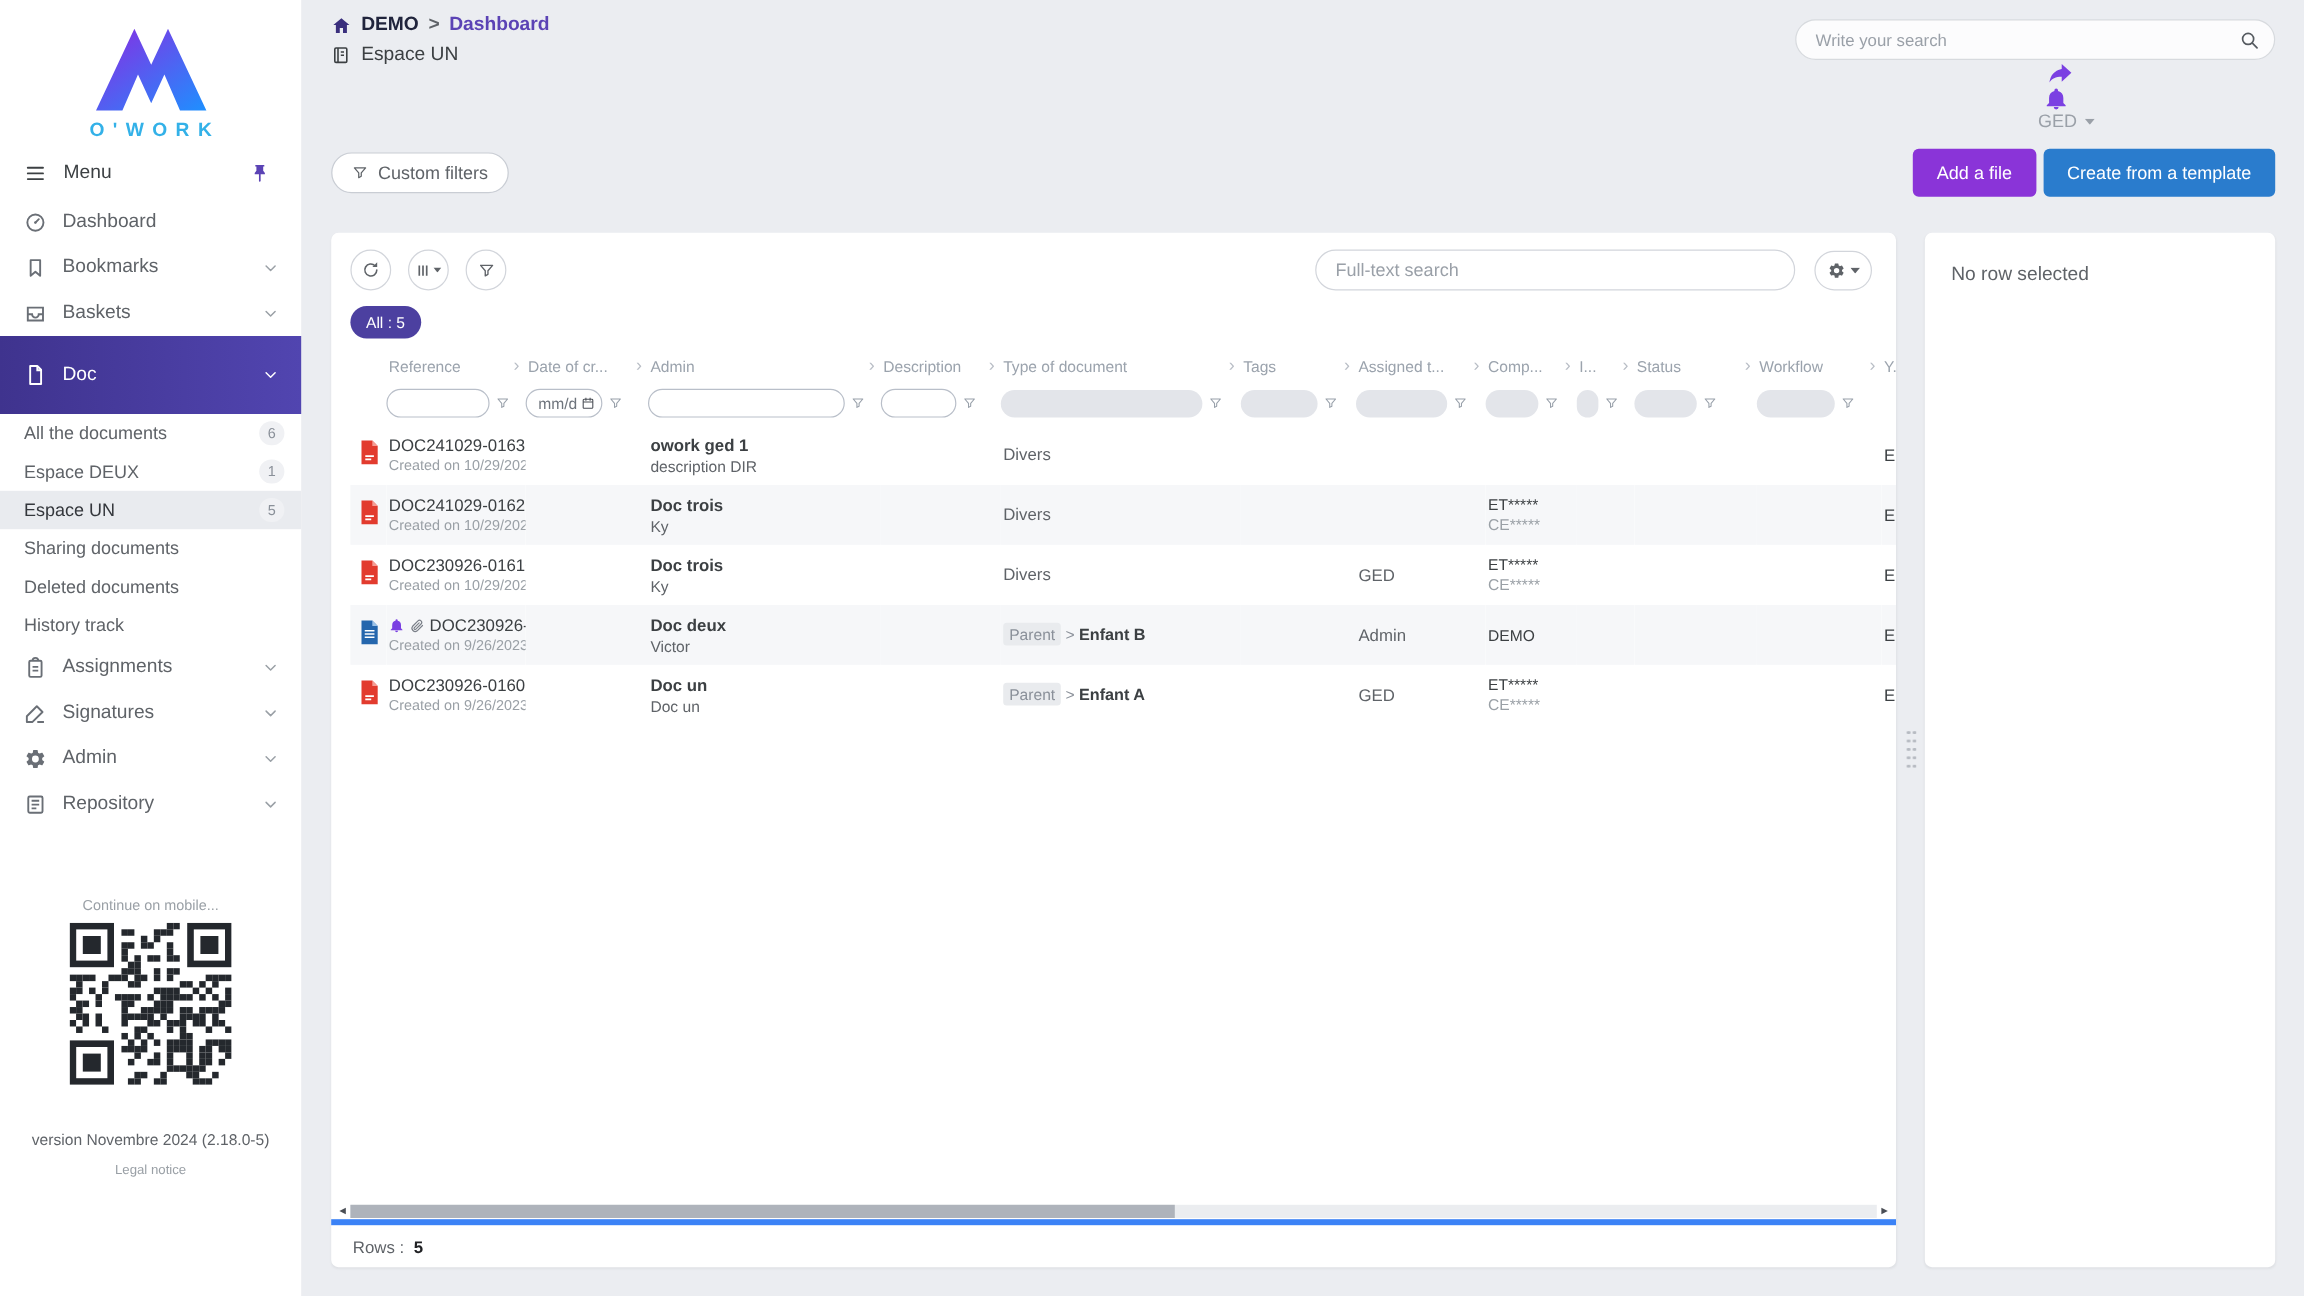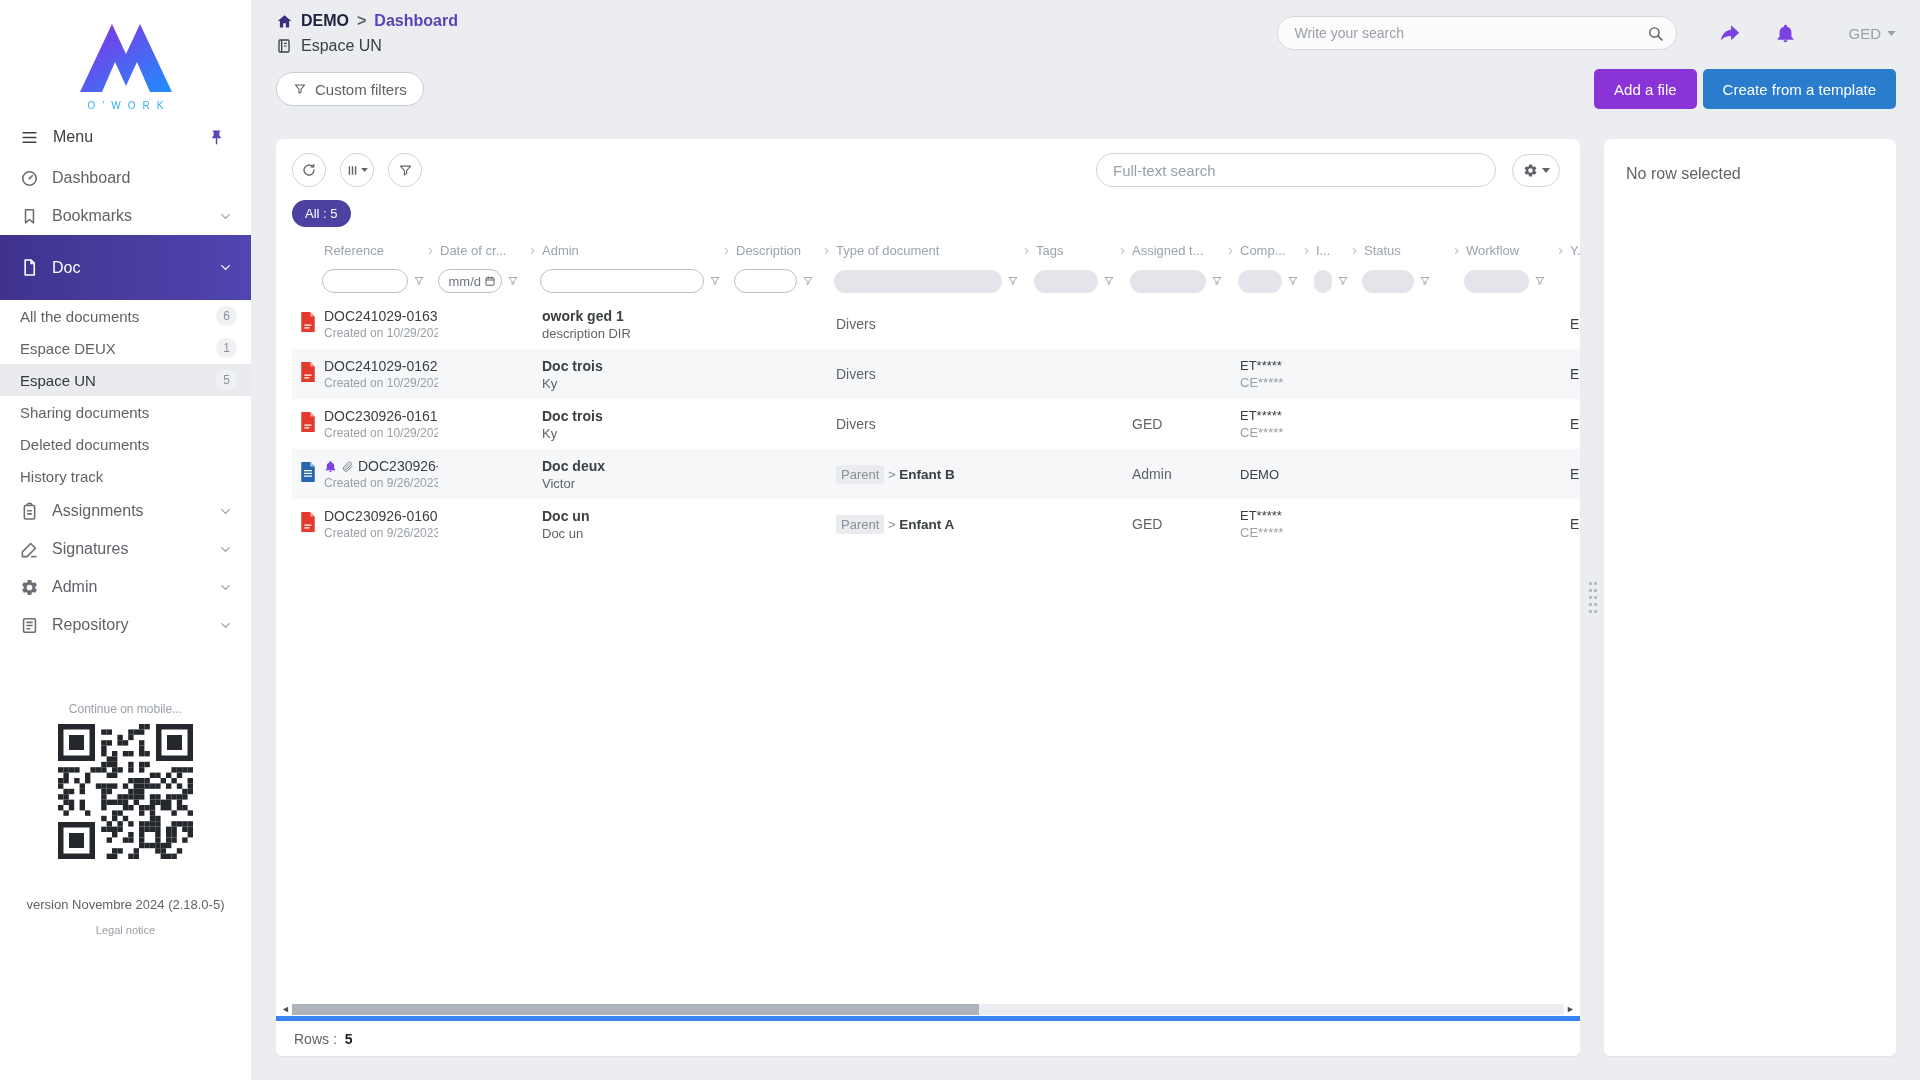--- a/index.html
+++ b/index.html
@@ -11,21 +11,21 @@
     display: flex;
     overflow: hidden;
   }
   [data-interactable="true"] { cursor: pointer; }
   input[data-interactable="true"] { cursor: text; }
   .svg-i { display: inline-flex; align-items: center; justify-content: center; line-height: 0; flex-shrink: 0; }
 
   
   .sidebar { width: 251px; background: #fff; height: 100%; display: flex; flex-direction: column; flex-shrink: 0; }
   .logo-wrap { padding-top: 16px; display: flex; flex-direction: column; align-items: center; }
-  .logo-text { color: var(--logo-blue, #33b1e8); font-weight: normal; font-size: 10px; letter-spacing: 7px; margin-top: 4px; padding-left: 7px; }
+  .logo-text { color: var(--logo-blue, #33b1e8); font-weight: bold; font-size: 16px; letter-spacing: 7px; margin-top: 4px; padding-left: 7px; }
   .menu-row { display: flex; align-items: center; gap: 14px; height: 44px; padding: 0 26px 0 20px; color: #3c4043; font-size: 16px; margin-top: 4px; }
   .menu-row .ham { color: #3c4043; }
   .menu-row .pin { margin-left: auto; color: #5b43b5; }
   .nav-item { display: flex; align-items: center; gap: 13px; height: 38px; padding: 0 18px 0 20px; font-size: 16px; color: #5f6368; }
   .nav-item .nav-ic { color: #6a6f76; }
   .nav-item .chev { margin-left: auto; color: #9aa0a6; }
   .nav-item.active { height: 65px; background: linear-gradient(90deg, var(--grad-a, #3f338e), var(--grad-b, #5145b0)); color: #fff; }
   .nav-item.active .nav-ic, .nav-item.active .chev { color: #fff; }
   .sub-item { display: flex; align-items: center; height: 32px; padding: 0 14px 0 20px; font-size: 15px; color: #5f6368; }
   .sub-item.selected { background: #e9ebef; color: #34373c; }
@@ -39,21 +39,21 @@
   
   .main { flex: 1; display: flex; flex-direction: column; padding: 0 24px 0 25px; min-width: 0; }
   .topbar { display: flex; justify-content: space-between; align-items: flex-start; padding-top: 12px; }
   .crumb-line { display: flex; align-items: center; gap: 8px; font-size: 16px; }
   .crumb-root { font-weight: bold; color: #20243c; }
   .crumb-sep { color: #5f6368; font-weight: bold; }
   .crumb-cur { font-weight: bold; color: #5b43b5; }
   .home-ic { color: #3a2f7d; }
   .space-line { display: flex; align-items: center; gap: 9px; margin-top: 7px; font-size: 16px; color: #3c4043; }
   .space-line .svg-i { color: #3c4043; }
-  .top-right { display: flex; align-items: center; margin-top: 4px; }
+  .top-right { display: flex; align-items: center; margin-top: 4px; flex-direction: column; }
   .search-pill { width: 400px; height: 34px; background: #fcfcfd; border: 1px solid #d7dade; border-radius: 17px; display: flex; align-items: center; padding: 0 12px 0 16px; }
   .search-pill input { flex: 1; border: none; background: transparent; font-size: 14px; color: #3c4043; font-family: inherit; }
   .search-pill input::placeholder { color: #9aa0a8; }
   .search-pill .svg-i { color: #555a60; }
   .icon-btn { color: var(--icon-purple, #7b40e2); margin-left: 42px; }
   .icon-btn.bell { margin-left: 34px; }
   .account { margin-left: 52px; display: flex; align-items: center; gap: 6px; color: #9aa0a8; font-size: 15px; }
 
   .actions-row { display: flex; align-items: center; margin-top: 14px; }
   .btn-outline { display: flex; align-items: center; gap: 8px; height: 34px; padding: 0 16px; background: #fff; border: 1px solid #c9cdd4; border-radius: 17px; color: #5f6368; font-size: 15px; font-family: inherit; text-align: right; }
@@ -166,20 +166,34 @@
         </span>
         <span class="nav-label" data-name="sidebar-item-label" data-interactable="false">Dashboard</span>
       </div>
       <div class="nav-item" data-name="sidebar-item-bookmarks" data-interactable="true">
         <span class="svg-i nav-ic" data-name="bookmark-icon" data-interactable="false">
           <svg width="19" height="19" viewBox="0 0 24 24">
             <path d="M7 3.5h10V20l-5-4.2L7 20z" fill="none" stroke="currentColor" stroke-width="2" stroke-linejoin="round"></path>
           </svg>
         </span>
         <span class="nav-label" data-name="sidebar-item-label" data-interactable="false">Bookmarks</span>
+        <span class="svg-i chev" data-name="chevron-down-icon" data-interactable="true">
+          <svg width="15" height="15" viewBox="0 0 24 24">
+            <path d="M6 9l6 6 6-6" fill="none" stroke="currentColor" stroke-width="2" stroke-linecap="round" stroke-linejoin="round"></path>
+          </svg>
+        </span>
+      </div>
+      <div class="nav-item" data-name="sidebar-item-baskets" data-interactable="true">
+        <span class="svg-i nav-ic" data-name="basket-icon" data-interactable="false">
+          <svg width="19" height="19" viewBox="0 0 24 24">
+            <path d="M4 5.5h16V19H4z" fill="none" stroke="currentColor" stroke-width="2"></path>
+            <path d="M4 12.5h4.5a3.5 3.5 0 0 0 7 0H20" fill="none" stroke="currentColor" stroke-width="2"></path>
+          </svg>
+        </span>
+        <span class="nav-label" data-name="sidebar-item-label" data-interactable="false">Baskets</span>
         <span class="svg-i chev" data-name="chevron-down-icon" data-interactable="true">
           <svg width="15" height="15" viewBox="0 0 24 24">
             <path d="M6 9l6 6 6-6" fill="none" stroke="currentColor" stroke-width="2" stroke-linecap="round" stroke-linejoin="round"></path>
           </svg>
         </span>
       </div>
       <div class="nav-item active" data-name="sidebar-item-doc" data-interactable="true">
         <span class="svg-i nav-ic" data-name="doc-icon" data-interactable="false">
           <svg width="19" height="19" viewBox="0 0 24 24">
             <path d="M6.5 2.5h7.5l4 4v15H6.5z" fill="none" stroke="currentColor" stroke-width="2" stroke-linejoin="round"></path>

